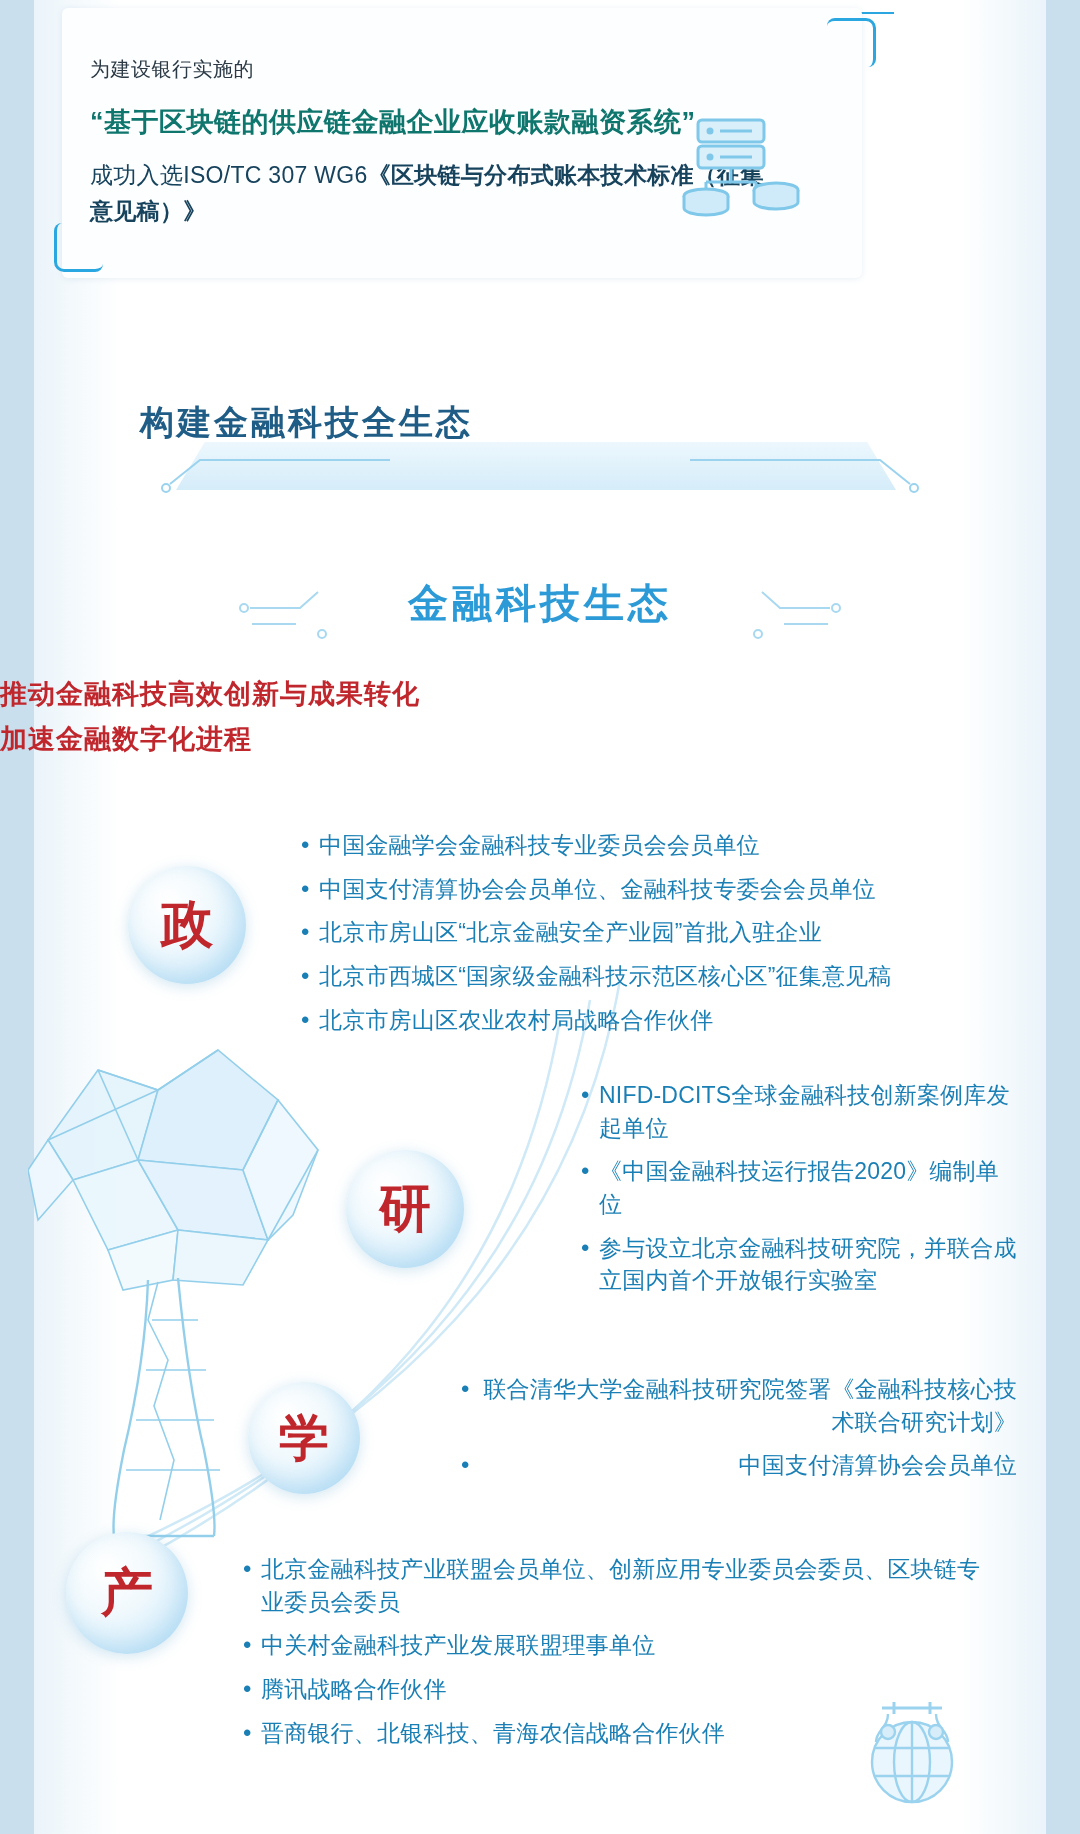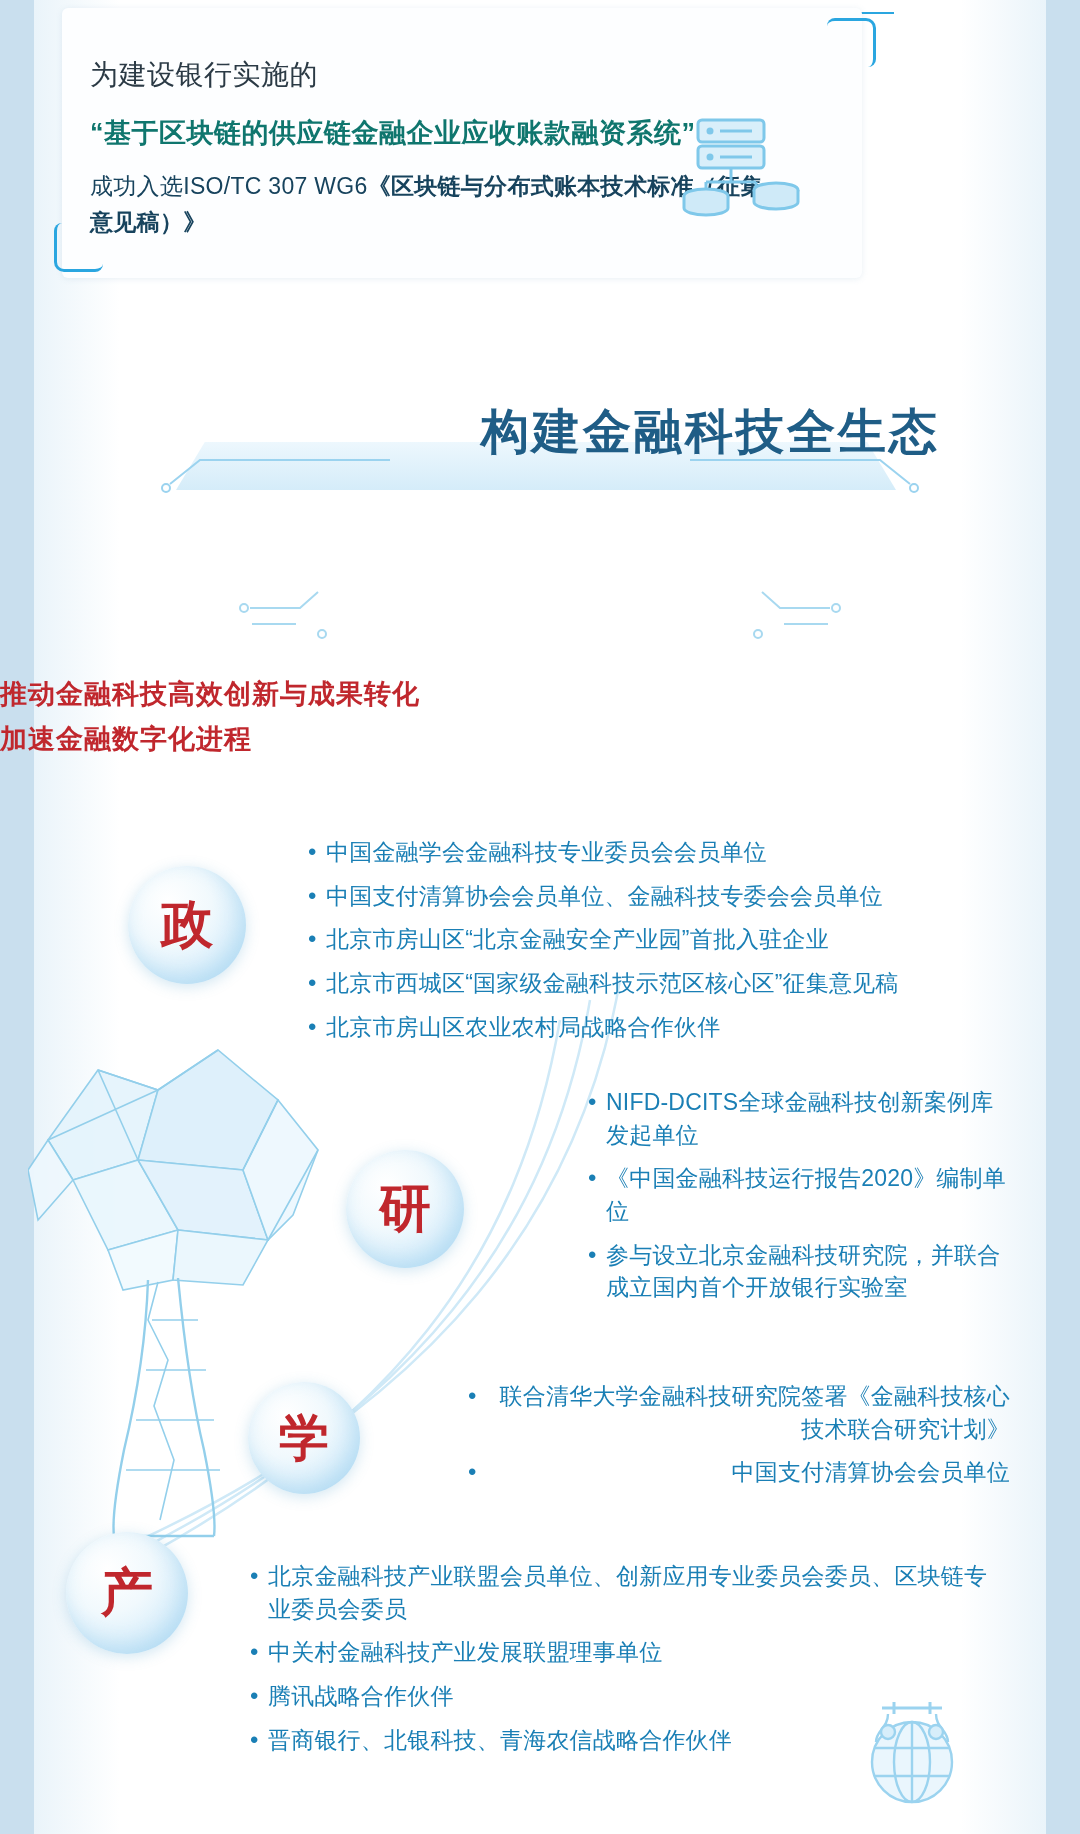--- a/index.html
+++ b/index.html
@@ -71,21 +71,21 @@
     height: 2px;
     background: #2aa6e0;
   }
   .card-text {
     position: absolute;
     left: 28px;
     top: 48px;
     width: 690px;
   }
   .card-lead {
-    font-size: 28px;
+    font-size: 20px;
     color: #2b3a45;
     letter-spacing: 0.5px;
     margin-bottom: 20px;
   }
   .card-title {
     font-size: 27px;
     font-weight: bold;
     color: #0f766e;
     letter-spacing: 0.5px;
     line-height: 1.45;
@@ -126,22 +126,22 @@
     height: 48px;
     background: linear-gradient(180deg, #eaf6fd 0%, #cde9f8 100%);
     transform: skewX(-0deg);
     clip-path: polygon(4% 0, 96% 0, 100% 100%, 0% 100%);
     opacity: .85;
   }
   .banner-title {
     position: absolute;
     width: 100%;
     top: 0;
-    text-align: right;
-    font-size: 48px;
+    text-align: left;
+    font-size: 34px;
     font-weight: bold;
     color: #1f5d86;
     letter-spacing: 3px;
   }
   .banner-deco {
     position: absolute;
     top: 54px;
     width: 100%;
     height: 46px;
   }
@@ -211,21 +211,21 @@
   }
   .bubble.b1 { left: 128px; top: 866px; width: 118px; height: 118px; font-size: 52px; }
   .bubble.b2 { left: 346px; top: 1150px; width: 118px; height: 118px; font-size: 52px; }
   .bubble.b3 { left: 248px; top: 1382px; width: 112px; height: 112px; font-size: 50px; }
   .bubble.b4 { left: 66px; top: 1532px; width: 122px; height: 122px; font-size: 52px; }
 
   
   .group { position: absolute; }
   .group ul {
     list-style: none;
-    margin: 8px;
+    margin: 1px;
     padding: 0;
   }
   .group li {
     position: relative;
     padding-left: 20px;
     color: #1a7fb5;
     font-size: 23px;
     line-height: 1.42;
     margin-bottom: 11px;
     letter-spacing: 0.2px;
@@ -302,20 +302,23 @@
     <svg class="banner-deco" viewBox="0 0 800 46">
       <g fill="none" stroke="#9bd3ef" stroke-width="2">
         <path d="M30 30 L60 6 L250 6"></path>
         <path d="M770 30 L740 6 L550 6"></path>
         <circle cx="26" cy="34" r="4"></circle>
         <circle cx="774" cy="34" r="4"></circle>
       </g>
     </svg>
   </div>
 
+  <div class="sub-head">
+    <span class="t">金融科技生态</span>
+  </div>
   <svg class="sub-deco" viewBox="0 0 1080 50">
     <g fill="none" stroke="#a8d9f0" stroke-width="2">
       <path d="M250 18 L300 18 L318 2"></path>
       <path d="M252 34 L296 34"></path>
       <circle cx="244" cy="18" r="4"></circle>
       <circle cx="322" cy="44" r="4"></circle>
       <path d="M830 18 L780 18 L762 2"></path>
       <path d="M828 34 L784 34"></path>
       <circle cx="836" cy="18" r="4"></circle>
       <circle cx="758" cy="44" r="4"></circle>

